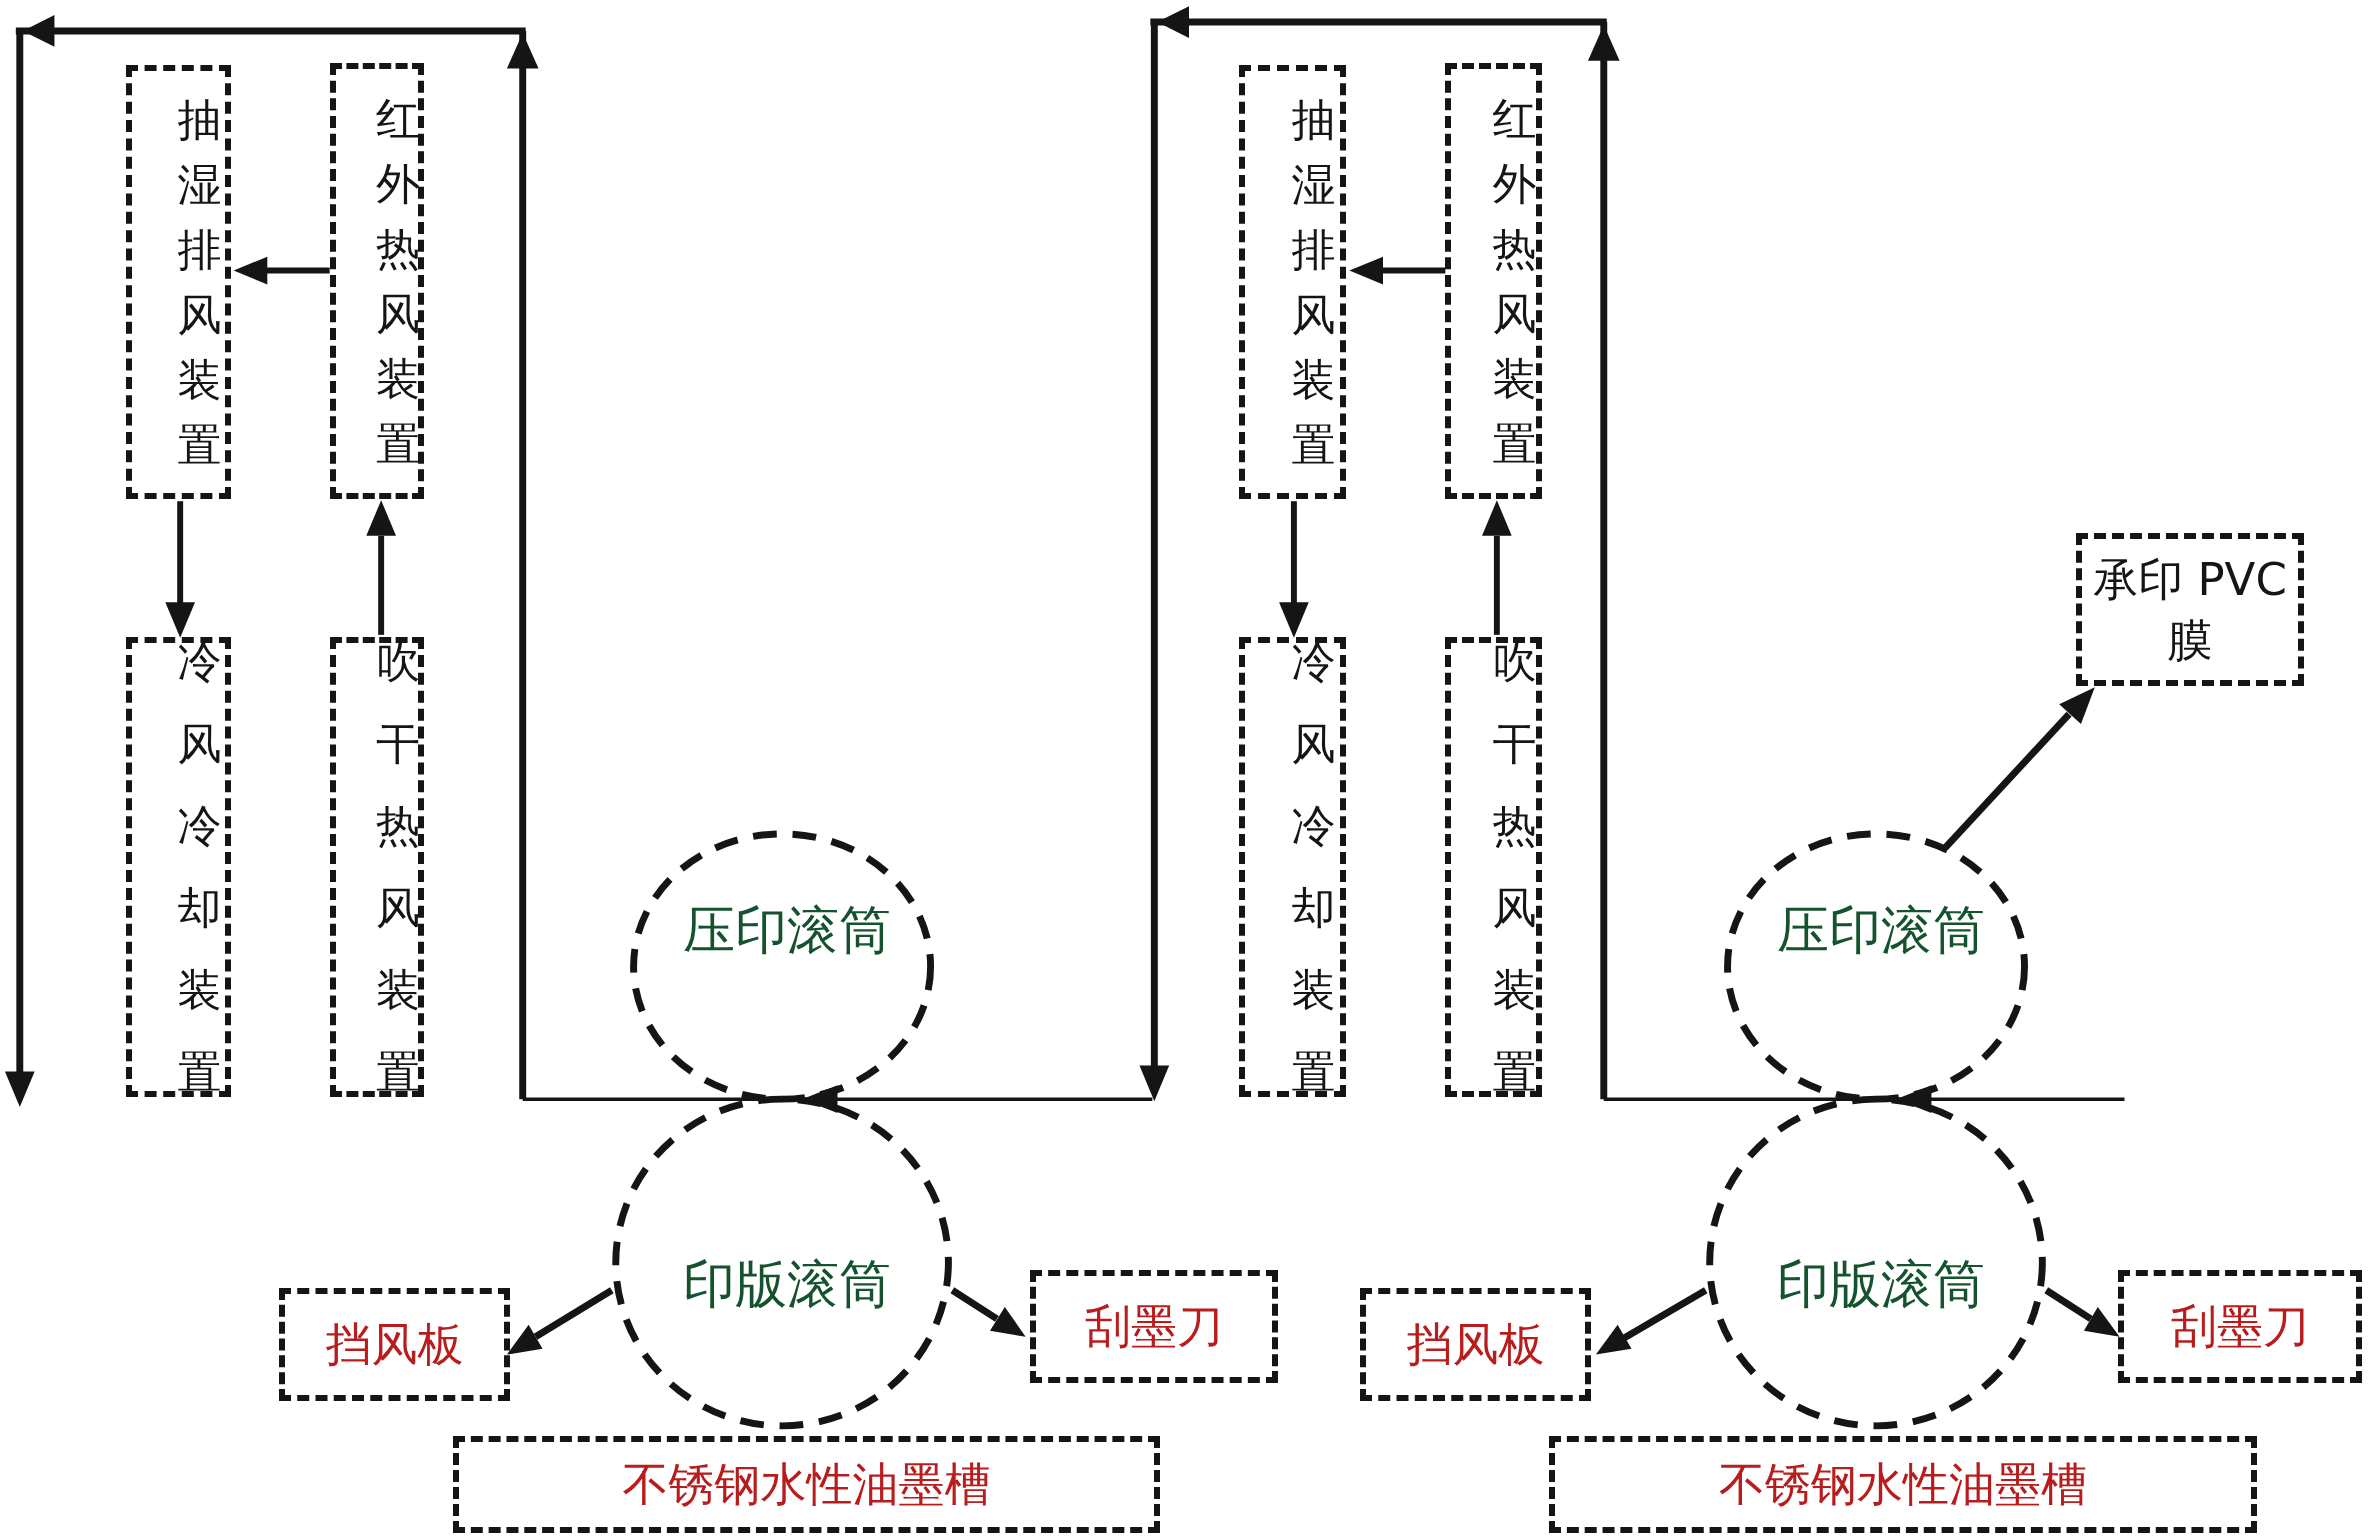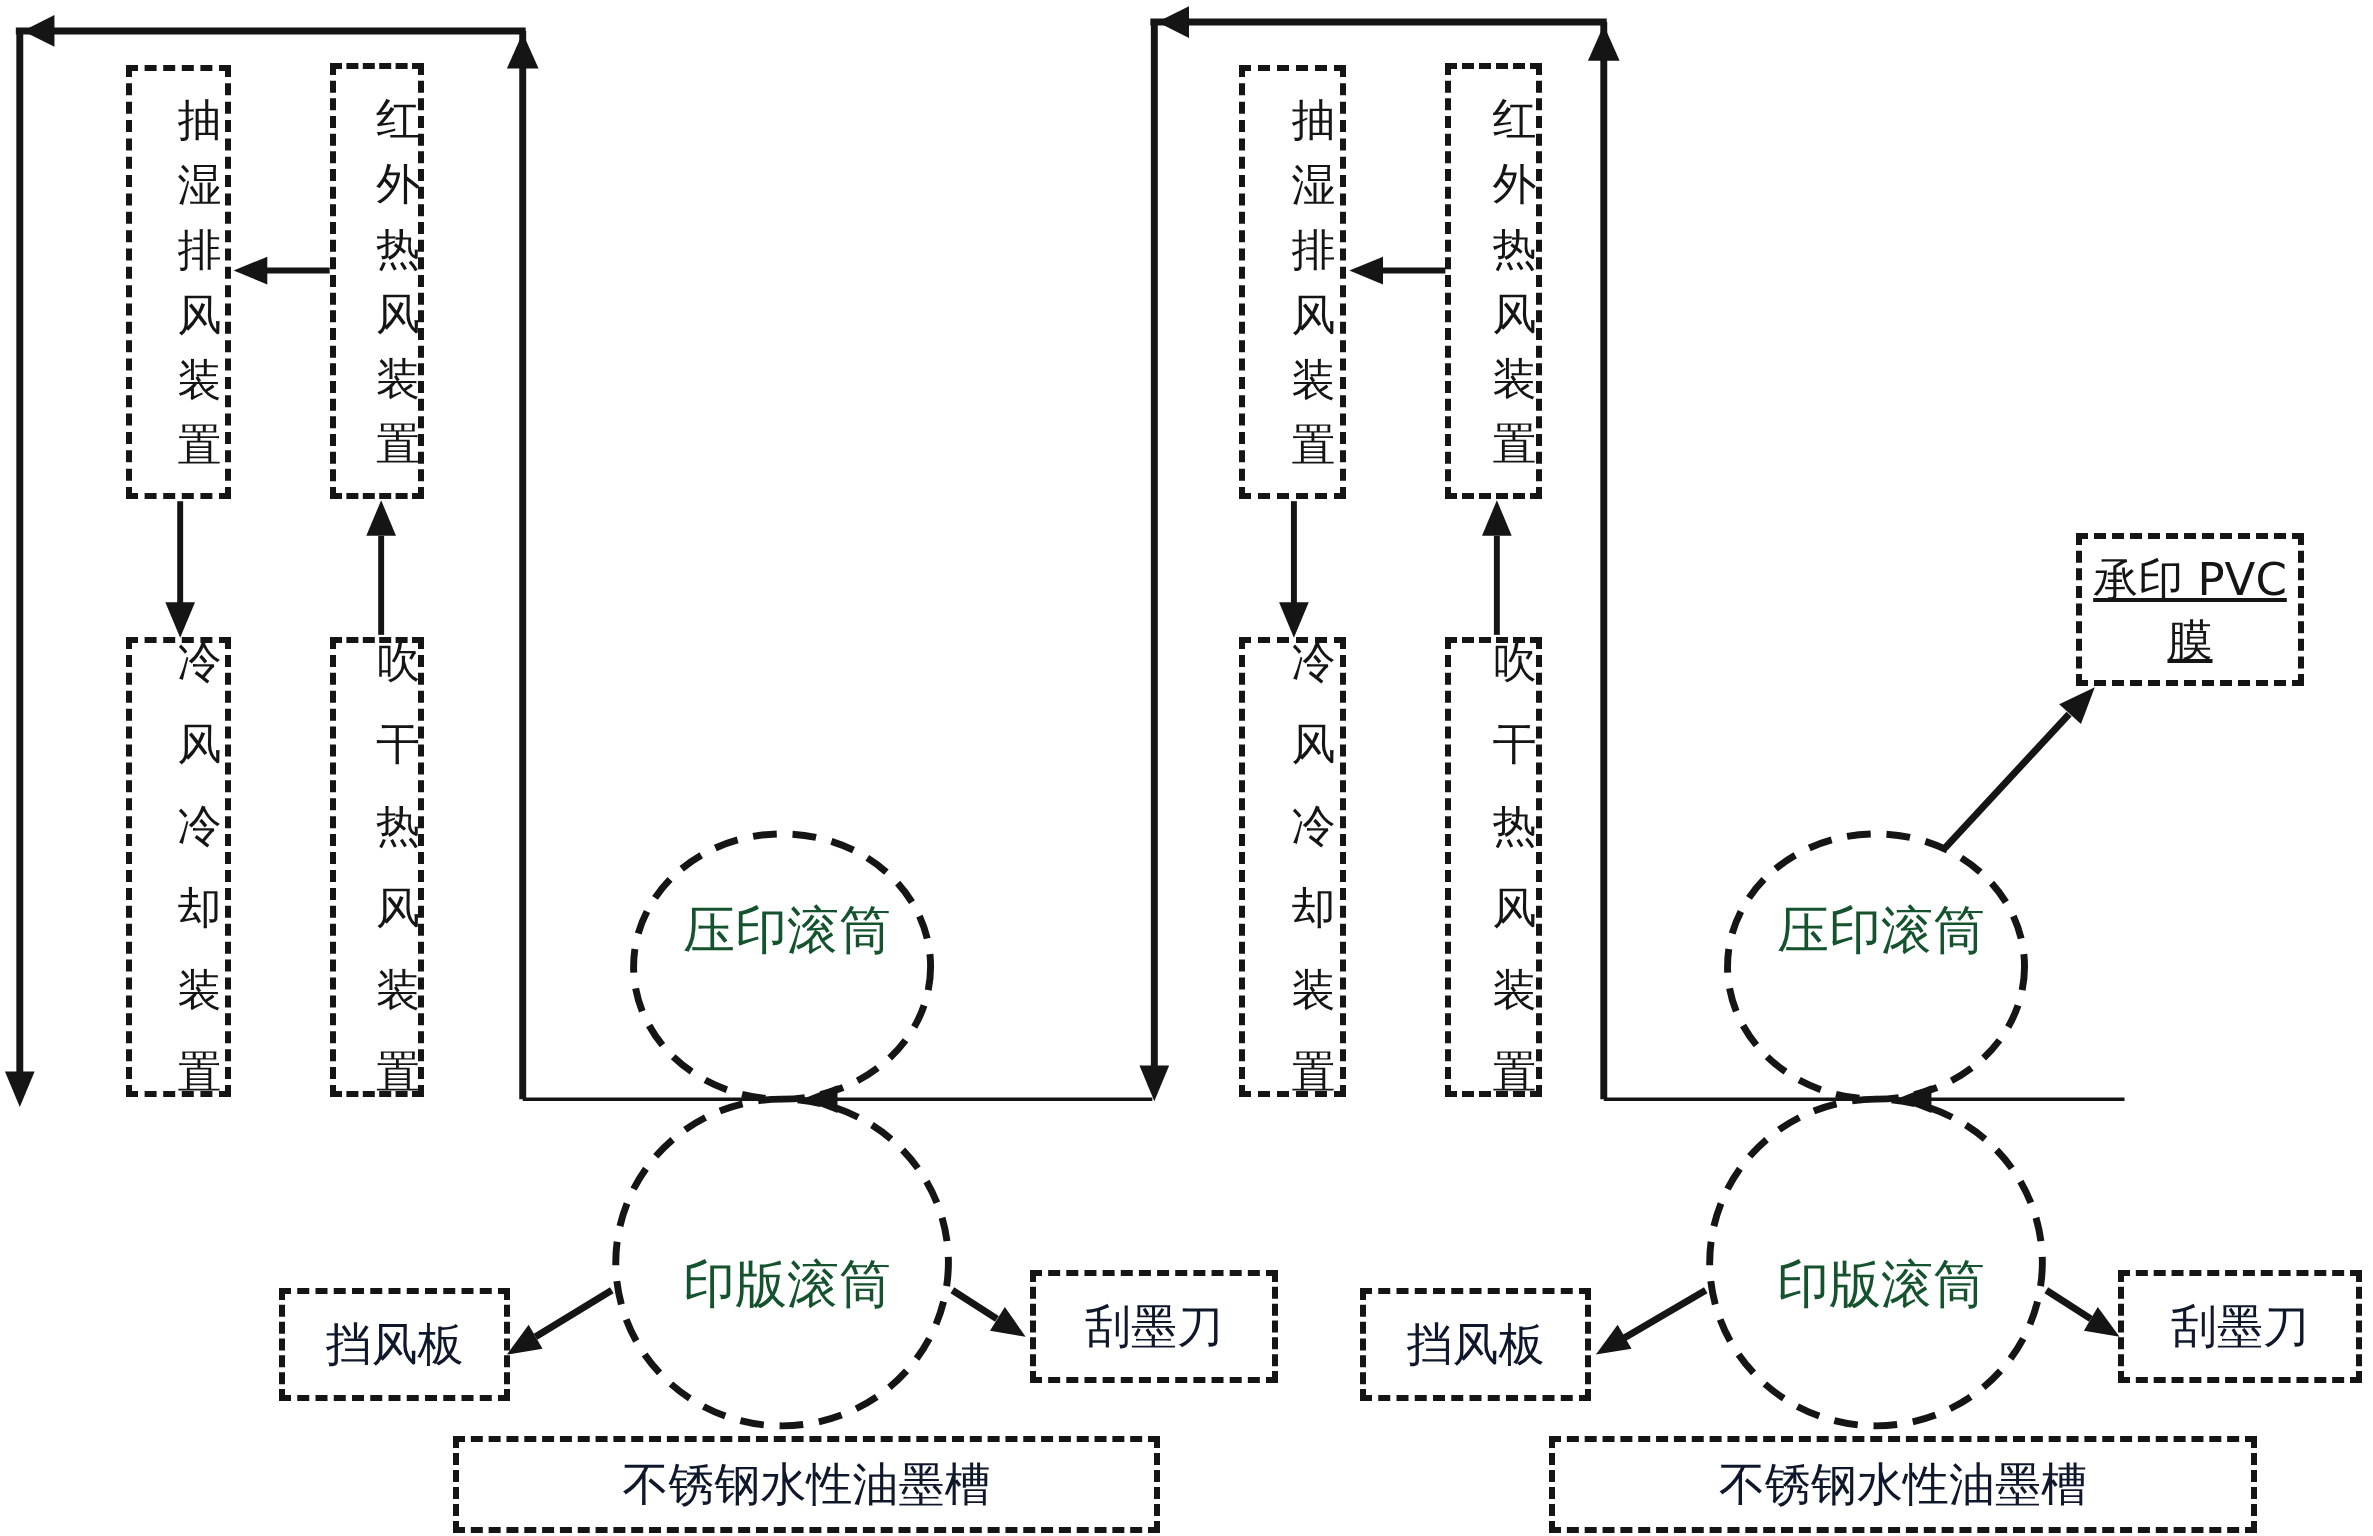--- a/index.html
+++ b/index.html
@@ -11,22 +11,22 @@
   .layer{position:absolute;left:0;top:0;}
   .dbox{
     position:absolute;border:6px dashed #151515;box-sizing:border-box;
     display:flex;align-items:center;justify-content:center;background:#fff0;
   }
   .vtext{
     width:50px;font-size:44px;line-height:65px;text-align:center;
     word-break:break-all;color:#151515;margin-left:42px;
   }
   .vtext.tall{line-height:82px;}
-  .htext{font-size:46px;color:#0f172a;white-space:nowrap;}
-  .pvc-text{font-size:45px;line-height:61px;text-align:center;white-space:pre-line;color:#151515;text-decoration:underline;}
+  .htext{font-size:46px;color:#b91c1c;white-space:nowrap;}
+  .pvc-text{font-size:45px;line-height:61px;text-align:center;white-space:pre-line;color:#151515;}
   .clabel{
     position:absolute;transform:translate(-50%,-50%);
     font-size:52px;color:#14532d;white-space:nowrap;
   }
 </style>
 </head>
 <body>
 
 <div class="stage">
 

